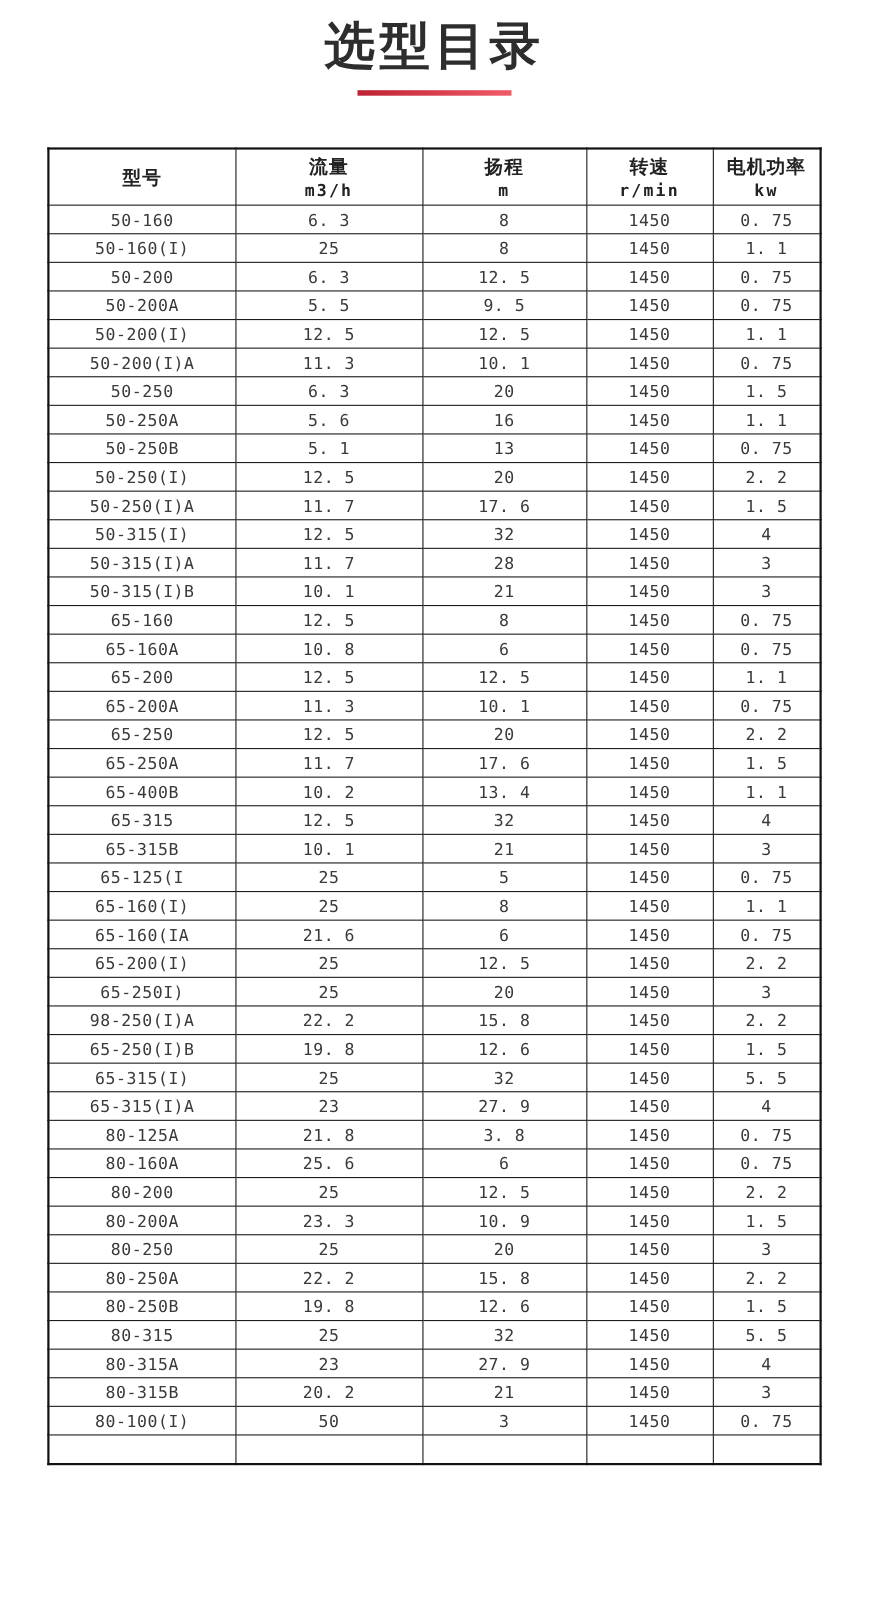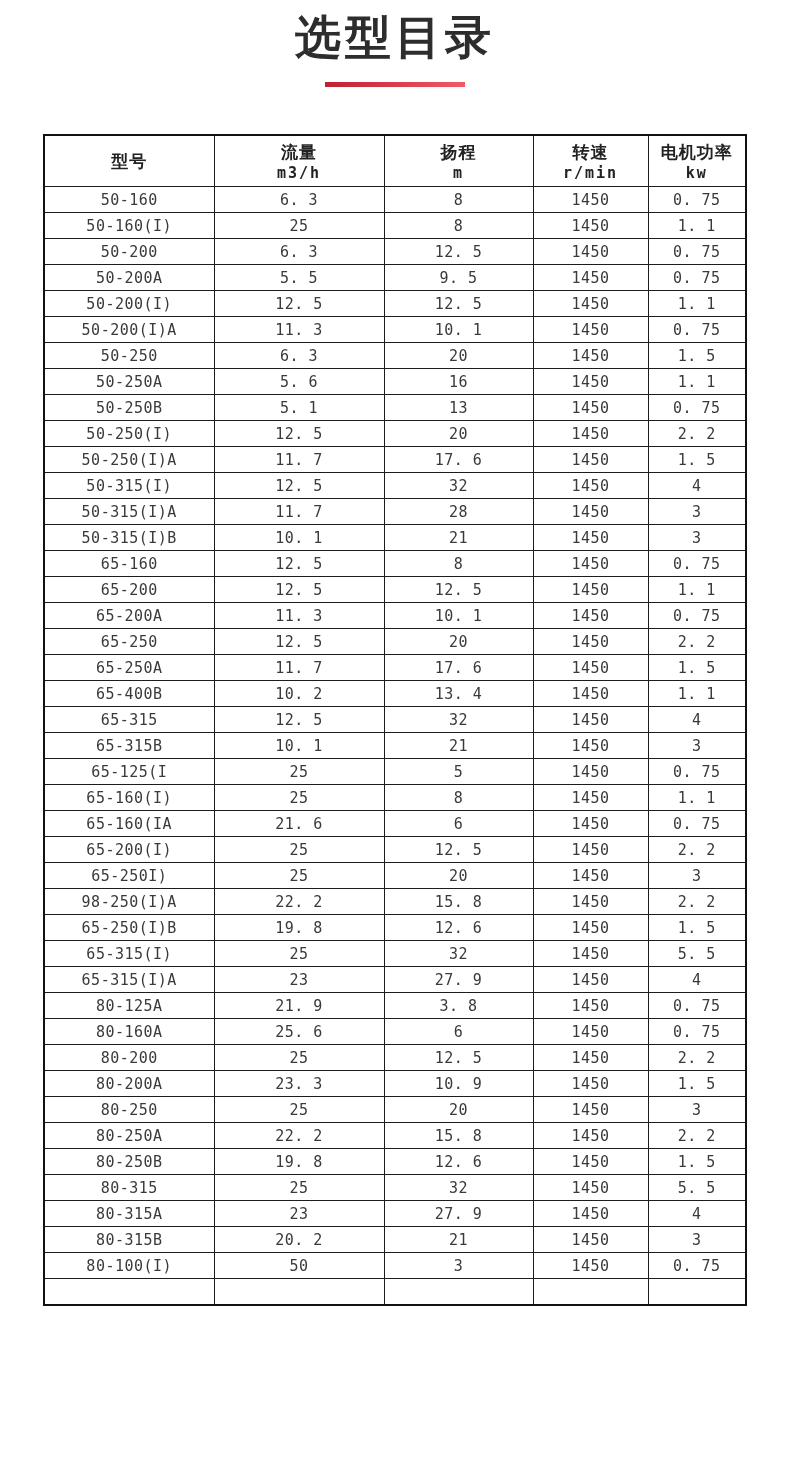--- a/index.html
+++ b/index.html
@@ -14,21 +14,21 @@
     font-family: "DejaVu Sans", sans-serif;
   }
   .page-title {
     margin-top: 14px;
     text-align: center;
     font-size: 46px;
     line-height: 1.2;
     font-weight: bold;
     letter-spacing: 4px;
     color: #2d2d2d;
-    font-family: Liberation Mono, monospace;
+    font-family: Liberation Sans, sans-serif;
   }
   .title-underline {
     width: 140px;
     height: 5px;
     margin: 13px auto 0 auto;
     background: linear-gradient(to right, #bd2133, #f15b67);
   }
   table.selection-table {
     border-collapse: collapse;
     table-layout: fixed;
@@ -214,20 +214,27 @@
         <td>3</td>
       </tr>
       <tr>
         <td>65-160</td>
         <td>12. 5</td>
         <td>8</td>
         <td>1450</td>
         <td>0. 75</td>
       </tr>
       <tr>
+        <td>65-160A</td>
+        <td>10. 8</td>
+        <td>6</td>
+        <td>1450</td>
+        <td>0. 75</td>
+      </tr>
+      <tr>
         <td>65-200</td>
         <td>12. 5</td>
         <td>12. 5</td>
         <td>1450</td>
         <td>1. 1</td>
       </tr>
       <tr>
         <td>65-200A</td>
         <td>11. 3</td>
         <td>10. 1</td>
@@ -327,21 +334,21 @@
       </tr>
       <tr>
         <td>65-315(I)A</td>
         <td>23</td>
         <td>27. 9</td>
         <td>1450</td>
         <td>4</td>
       </tr>
       <tr>
         <td>80-125A</td>
-        <td>21. 9</td>
+        <td>21. 8</td>
         <td>3. 8</td>
         <td>1450</td>
         <td>0. 75</td>
       </tr>
       <tr>
         <td>80-160A</td>
         <td>25. 6</td>
         <td>6</td>
         <td>1450</td>
         <td>0. 75</td>

